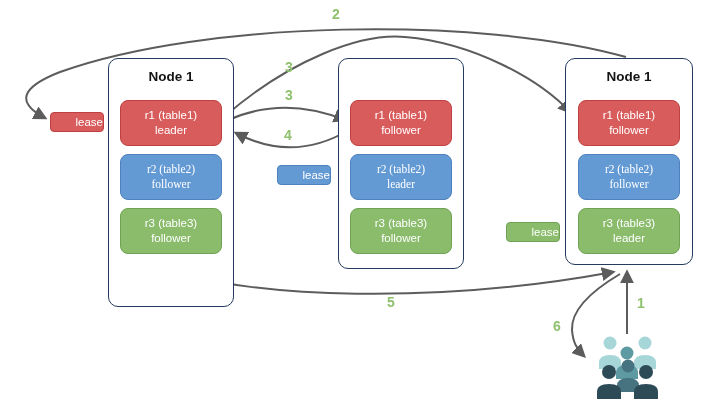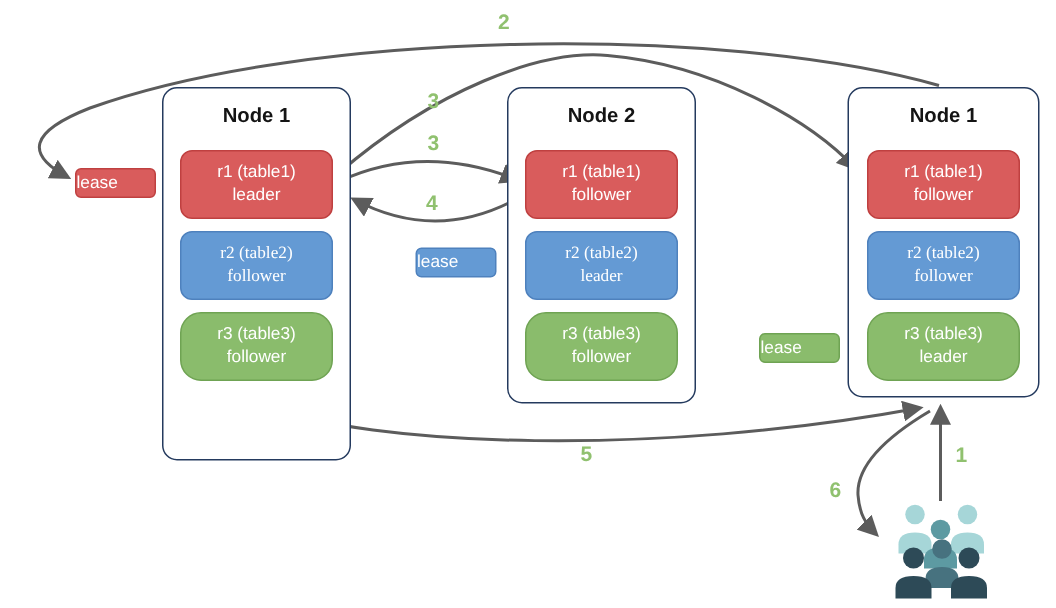--- a/index.html
+++ b/index.html
@@ -17,24 +17,24 @@
     font-size:13.5px;font-weight:bold;color:#141414;
   }
   .replica{
     position:absolute;left:11px;width:102px;height:46px;border-radius:8px;
     display:flex;flex-direction:column;align-items:center;justify-content:center;
     color:#fff;font-size:11.5px;line-height:1.3;text-align:center;box-sizing:border-box;
   }
   .replica.red{background:#d95c5c;border:1.5px solid #bf4040;}
   .replica.blue{background:#649ad4;border:1.5px solid #4e81bd;font-family:Liberation Serif, serif;}
   .replica.green{background:#8abc6c;border:1.5px solid #6fa353;}
-  .r-top{top:41px;} .r-mid{top:95px;} .r-bot{top:149px;border-radius:14px;}
+  .r-top{top:41px;} .r-mid{top:95px;} .r-bot{top:149px;}
   .lease{
     position:absolute;width:54px;height:20px;border-radius:4px;color:#fff;
-    display:flex;align-items:center;justify-content:flex-start;font-size:11.5px;box-sizing:border-box;
+    display:flex;align-items:center;justify-content:flex-end;font-size:11.5px;box-sizing:border-box;
   }
   .lease.red{background:#d95c5c;border:1.5px solid #bf4040;}
   .lease.blue{background:#649ad4;border:1.5px solid #4e81bd;}
   .lease.green{background:#8abc6c;border:1.5px solid #6fa353;}
   .step{
     position:absolute;font-size:14px;font-weight:bold;color:#90c16f;
   }
 </style>
 </head>
 <body>
@@ -95,21 +95,20 @@
       <span>r2 (table2)</span>
       <span>follower</span>
     </div>
     <div class="replica r-bot green">
       <span>r3 (table3)</span>
       <span>follower</span>
     </div>
   </div>
 
   <div class="node" style="left:338px;top:58px;width:126px;height:211px;">
-    <div class="node-title">Node 2</div>
     <div class="replica r-top red">
       <span>r1 (table1)</span>
       <span>follower</span>
     </div>
     <div class="replica r-mid blue">
       <span>r2 (table2)</span>
       <span>leader</span>
     </div>
     <div class="replica r-bot green">
       <span>r3 (table3)</span>

